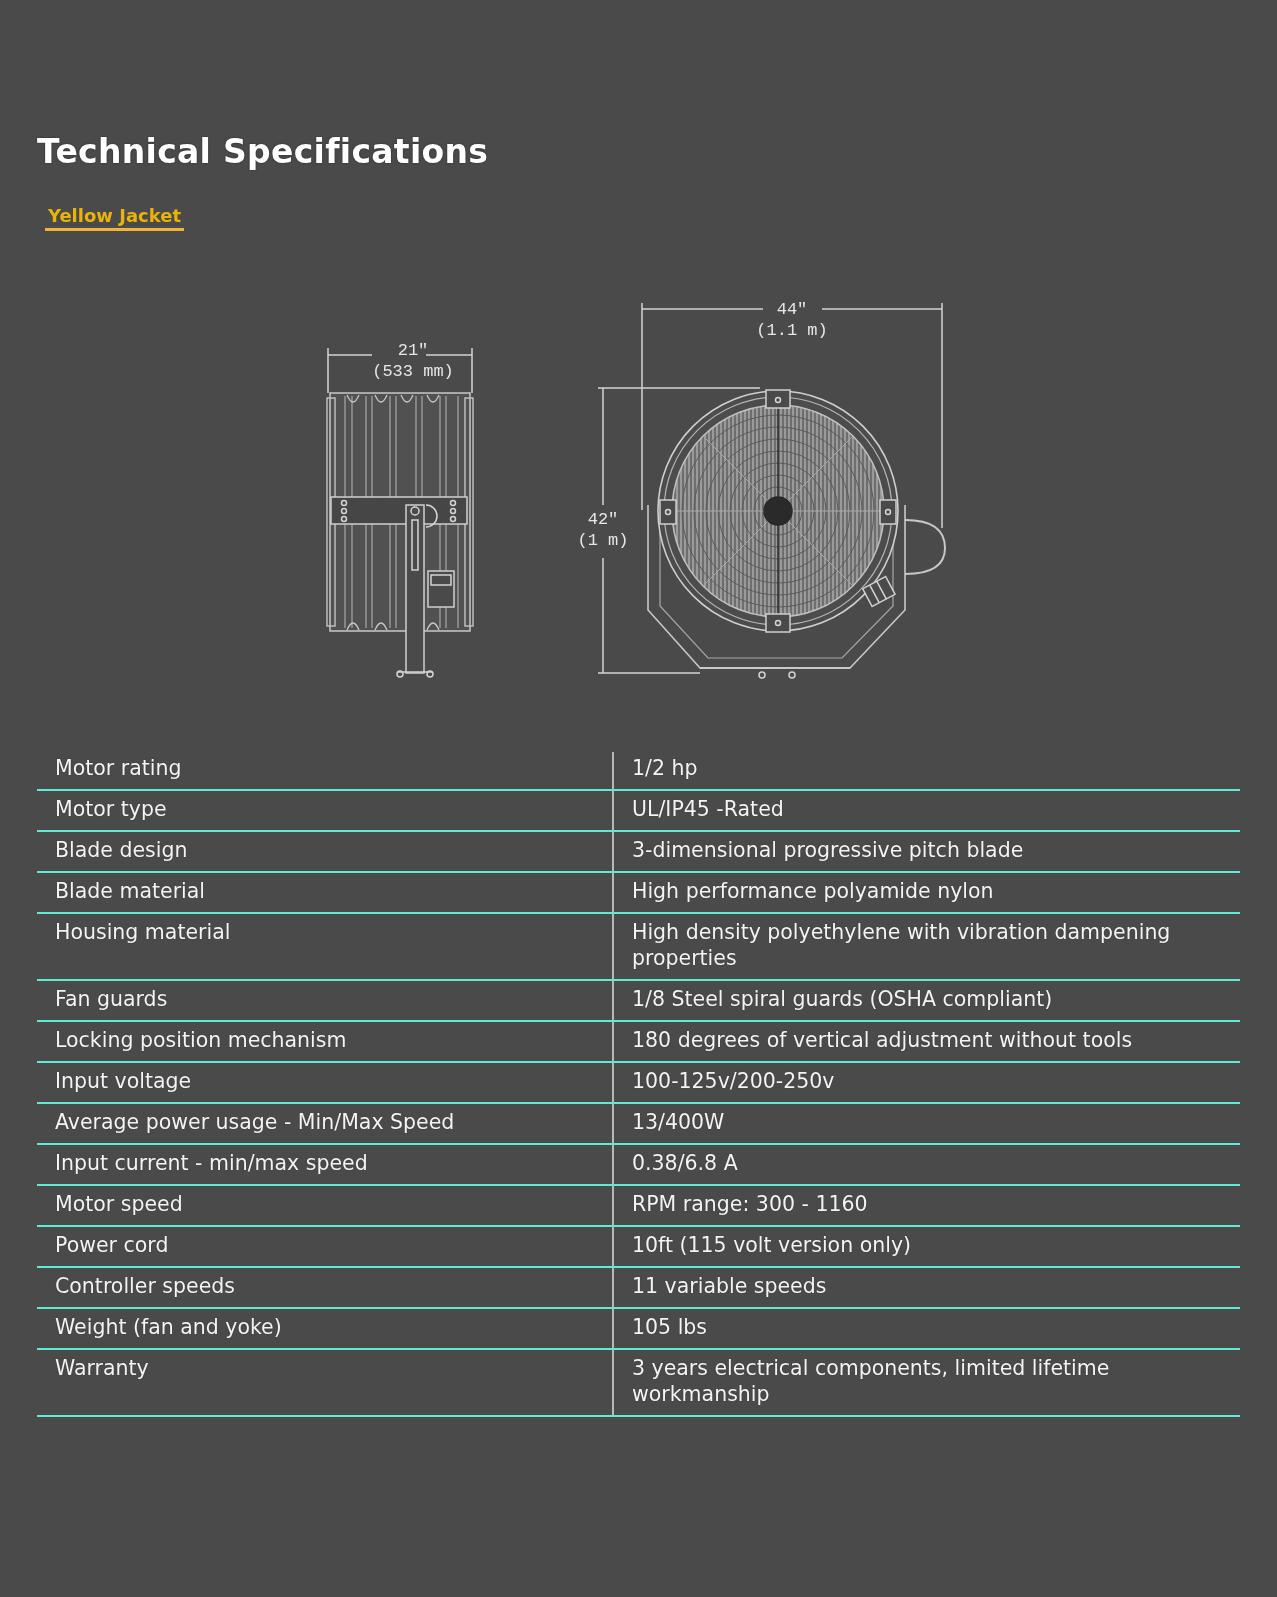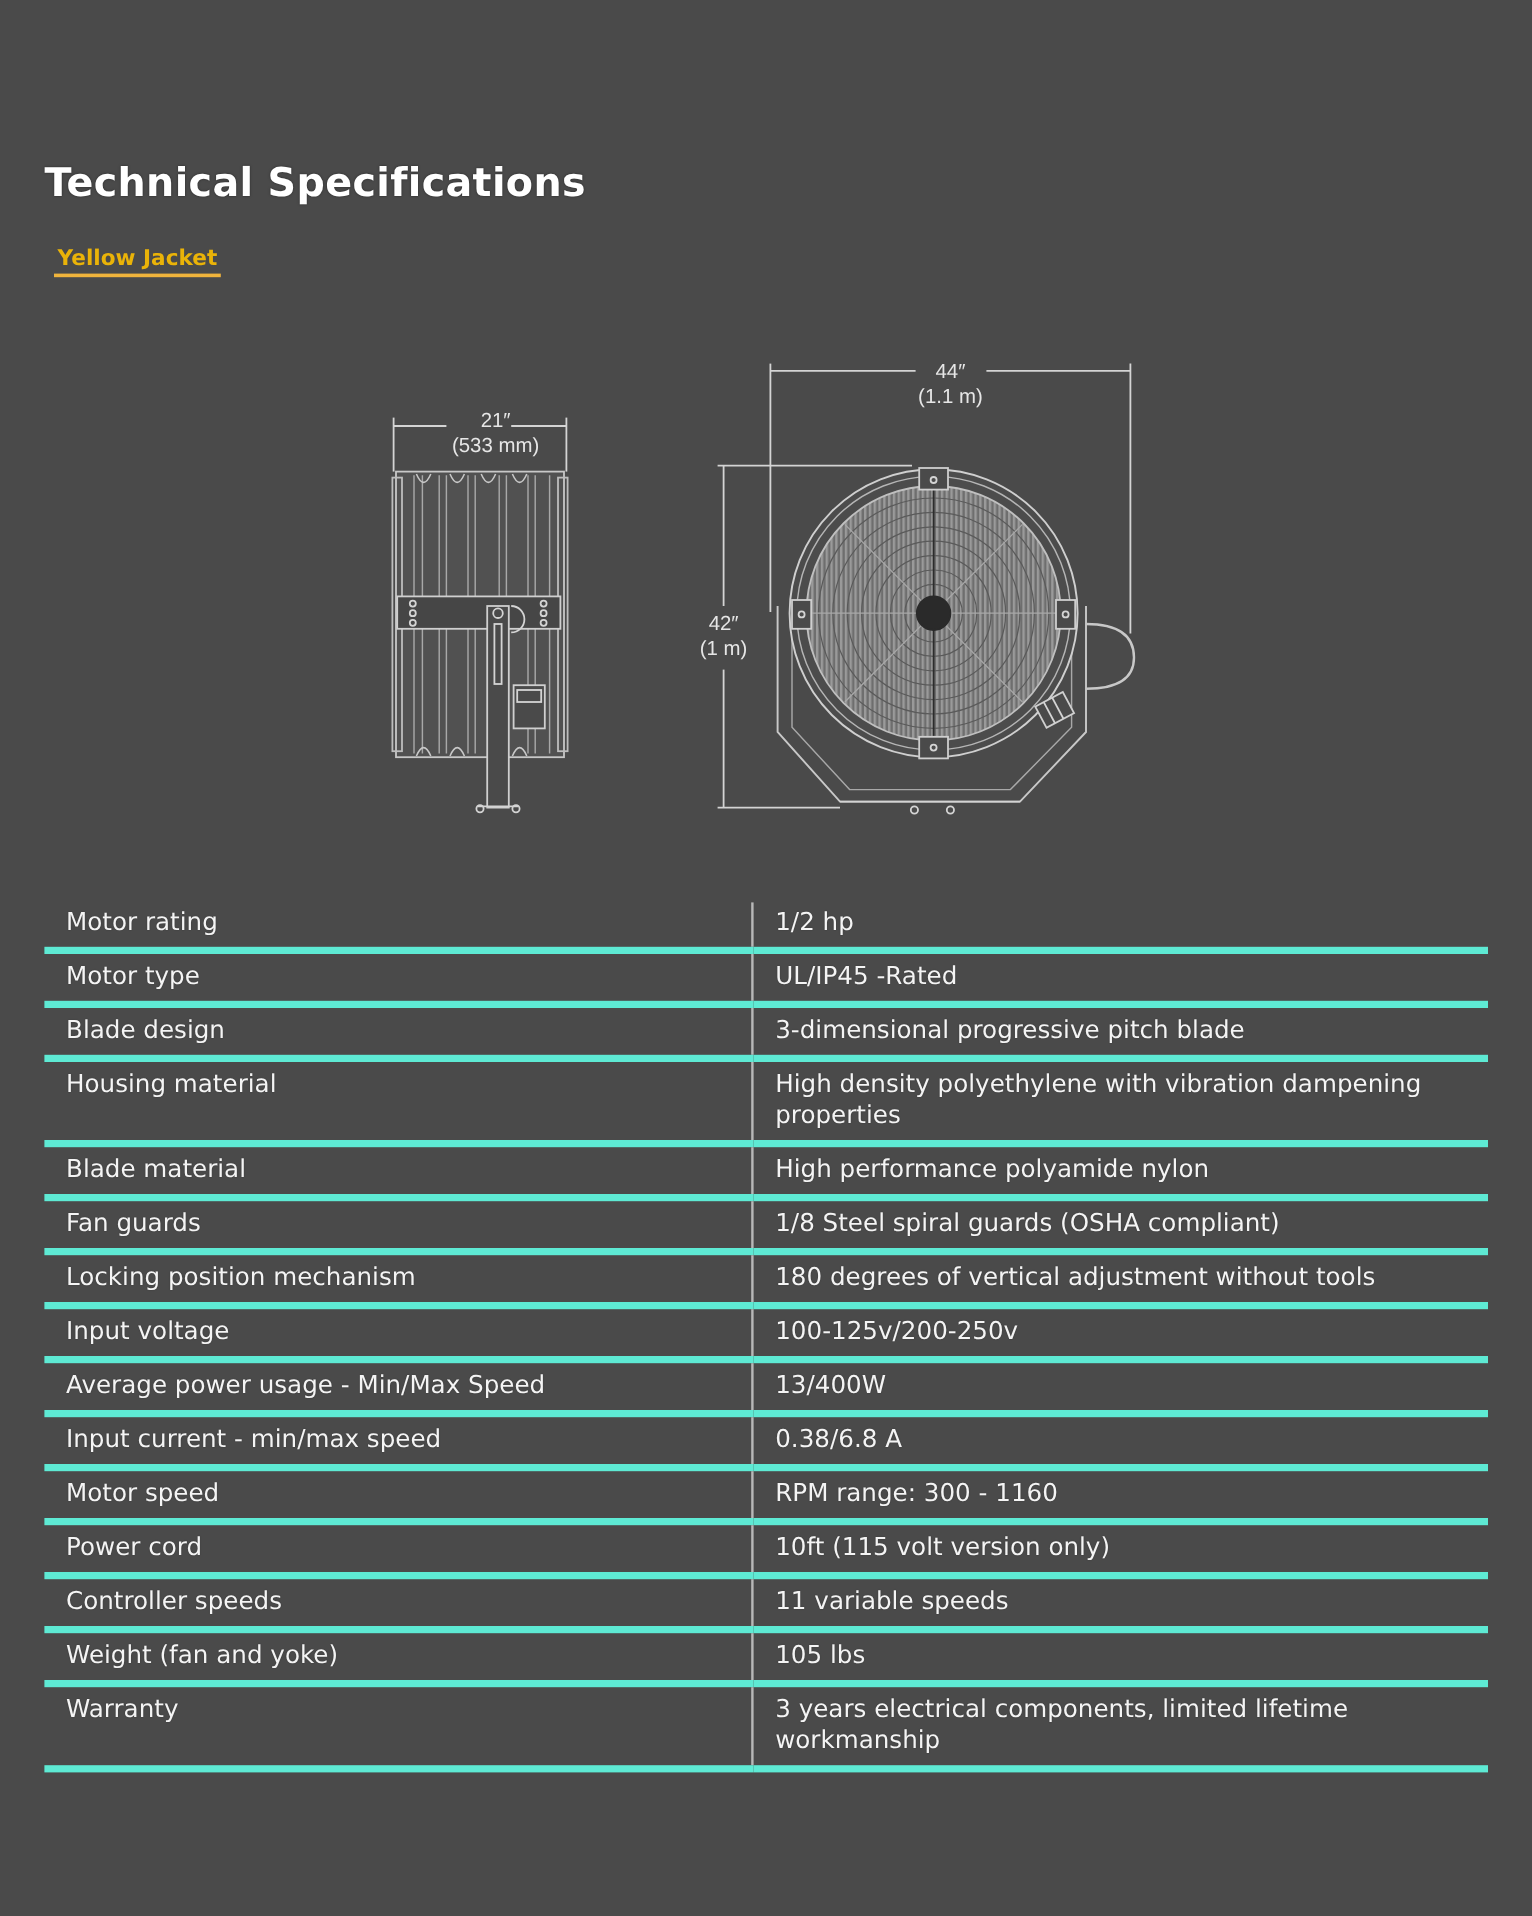--- a/index.html
+++ b/index.html
@@ -44,42 +44,42 @@
       position: absolute;
       left: 0;
       top: 0;
       width: 1277px;
       height: 720px;
       pointer-events: none;
     }
     .drawings svg { position: absolute; left: 0; top: 0; }
     .dim-label {
       position: absolute;
-      font-family: Liberation Sans, sans-serif;
+      font-family: Liberation Mono, monospace;
       font-size: 17px;
       color: #e6e6e6;
       text-align: center;
       line-height: 21px;
       white-space: nowrap;
     }
     .spec-table {
       position: absolute;
       left: 37px;
       top: 752px;
       width: 1203px;
       border-collapse: collapse;
       font-family: "DejaVu Sans", sans-serif;
       font-size: 20.5px;
       color: #f4f4f4;
     }
     .spec-table td {
       vertical-align: top;
-      padding: 5px 24px 8px 18px;
+      padding: 5px 10px 8px 18px;
       line-height: 26px;
-      border-bottom: 6px solid #5eead4;
+      border-bottom: 2px solid #5eead4;
       text-shadow: 0 0 1px rgba(0,0,0,0.4);
     }
     .spec-table td.label {
       width: 547px;
       border-right: 2px solid #b8b8b8;
     }
     .spec-table td.value {
       padding-left: 18px;
     }
     .spec-table tr:first-child td { padding-top: 3px; }
@@ -239,28 +239,28 @@
       </tr>
     <tr>
         <td class="label">Motor type</td>
         <td class="value">UL/IP45 -Rated</td>
       </tr>
     <tr>
         <td class="label">Blade design</td>
         <td class="value">3-dimensional progressive pitch blade</td>
       </tr>
     <tr>
+        <td class="label">Blade material</td>
+        <td class="value">High performance polyamide nylon</td>
+      </tr>
+    <tr>
         <td class="label">Housing material</td>
         <td class="value">High density polyethylene with vibration dampening properties</td>
       </tr>
     <tr>
-        <td class="label">Blade material</td>
-        <td class="value">High performance polyamide nylon</td>
-      </tr>
-    <tr>
         <td class="label">Fan guards</td>
         <td class="value">1/8 Steel spiral guards (OSHA compliant)</td>
       </tr>
     <tr>
         <td class="label">Locking position mechanism</td>
         <td class="value">180 degrees of vertical adjustment without tools</td>
       </tr>
     <tr>
         <td class="label">Input voltage</td>
         <td class="value">100-125v/200-250v</td>

